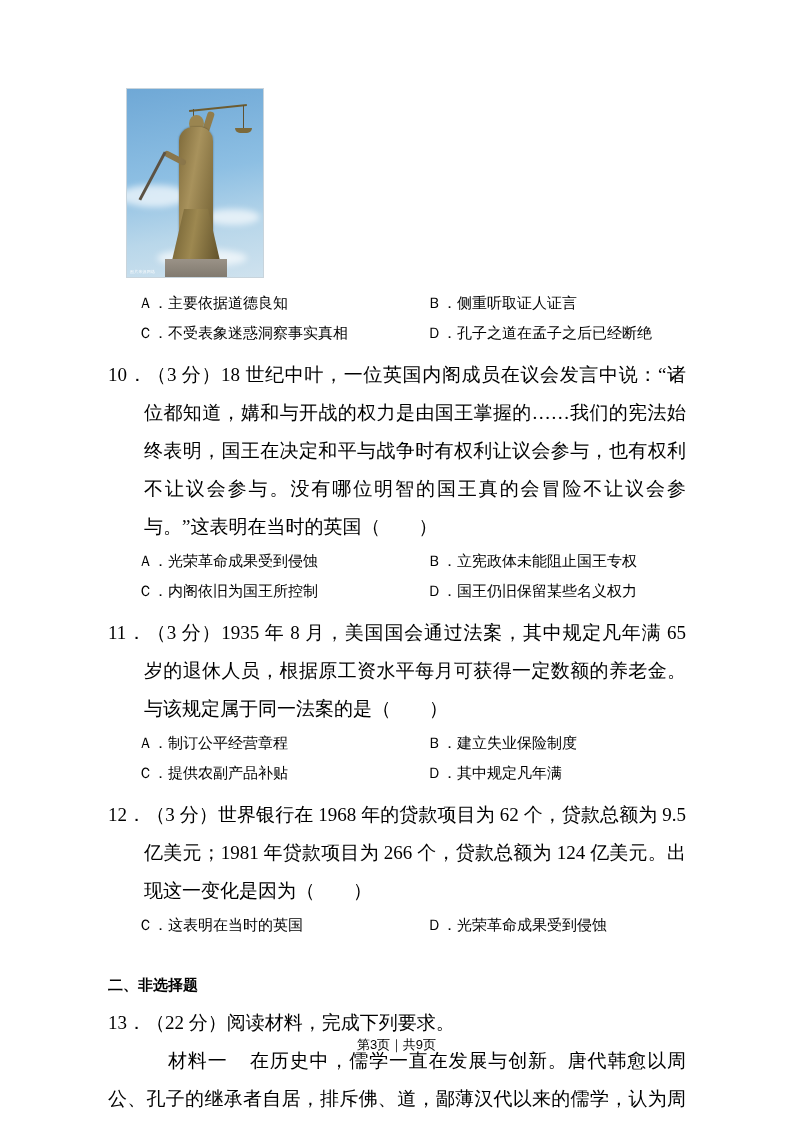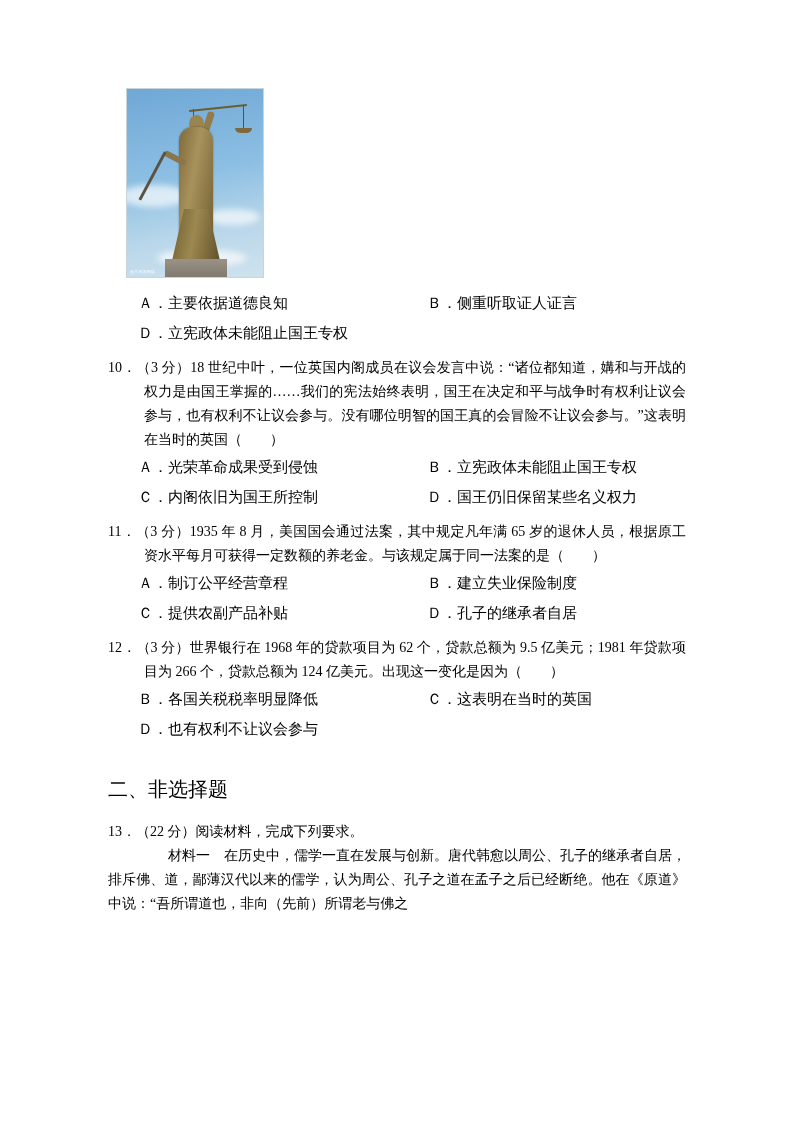--- a/index.html
+++ b/index.html
@@ -161,22 +161,22 @@
     bottom: 3px;
     font-size: 4px;
     color: rgba(255,255,255,0.85);
     font-family: "Liberation Sans", sans-serif;
     letter-spacing: 0.2px;
   }
 
   
   .q-block { margin-bottom: 2px; }
   .stem {
-    font-size: 14px;
-    line-height: 24px;
+    font-size: 19px;
+    line-height: 38px;
     text-indent: 0;
     text-align: justify;
   }
   .stem .hang {
     display: block;
     padding-left: 36px;
     text-indent: -36px;
   }
   .opts {
     display: flex;
@@ -186,25 +186,25 @@
   }
   .opt {
     width: 50%;
     box-sizing: border-box;
     padding-left: 30px;
     white-space: nowrap;
   }
   .spacer-sm { height: 6px; }
 
   .section-title {
-    font-size: 20px;
-    font-weight: normal;
+    font-size: 15px;
+    font-weight: bold;
     line-height: 30px;
     margin-top: 30px;
-    margin-bottom: 16px;
+    margin-bottom: 4px;
   }
   .para-indent2 {
     text-indent: 60px;
   }
 
   .footer {
     position: absolute;
     left: 0;
     top: 1036px;
     width: 793px;
@@ -238,21 +238,22 @@
       <div class="arm-side"></div>
       <div class="sword"></div>
       <div class="pedestal"></div>
       <div class="watermark">图片来源网络</div>
     </div>
 
     <div class="q-block">
       <div class="opts">
         <div class="opt">Ａ．主要依据道德良知</div>
         <div class="opt">Ｂ．侧重听取证人证言</div>
-        <div class="opt">Ｄ．立宪政体未能阻止国王专权</div>
+        <div class="opt">Ｃ．不受表象迷惑洞察事实真相</div>
+        <div class="opt">Ｄ．孔子之道在孟子之后已经断绝</div>
       </div>
     </div>
 
     <div class="spacer-sm"></div>
 
     <div class="q-block">
       <div class="stem">
         <span class="hang">10．（3 分）18 世纪中叶，一位英国内阁成员在议会发言中说：“诸位都知道，媾和与开战的权力是由国王掌握的……我们的宪法始终表明，国王在决定和平与战争时有权利让议会参与，也有权利不让议会参与。没有哪位明智的国王真的会冒险不让议会参与。”这表明在当时的英国（　　）</span>
       </div>
       <div class="opts">
@@ -266,44 +267,46 @@
     <div class="spacer-sm"></div>
 
     <div class="q-block">
       <div class="stem">
         <span class="hang">11．（3 分）1935 年 8 月，美国国会通过法案，其中规定凡年满 65 岁的退休人员，根据原工资水平每月可获得一定数额的养老金。与该规定属于同一法案的是（　　）</span>
       </div>
       <div class="opts">
         <div class="opt">Ａ．制订公平经营章程</div>
         <div class="opt">Ｂ．建立失业保险制度</div>
         <div class="opt">Ｃ．提供农副产品补贴</div>
-        <div class="opt">Ｄ．孔子的继承者自居</div>
+        <div class="opt">Ｄ．其中规定凡年满</div>
       </div>
     </div>
 
     <div class="spacer-sm"></div>
 
     <div class="q-block">
       <div class="stem">
         <span class="hang">12．（3 分）世界银行在 1968 年的贷款项目为 62 个，贷款总额为 9.5 亿美元；1981 年贷款项目为 266 个，贷款总额为 124 亿美元。出现这一变化是因为（　　）</span>
       </div>
       <div class="opts">
-        <div class="opt">Ｂ．各国关税税率明显降低</div>
         <div class="opt">Ｃ．这表明在当时的英国</div>
-        <div class="opt">Ｄ．也有权利不让议会参与</div>
+        <div class="opt">Ｄ．光荣革命成果受到侵蚀</div>
       </div>
     </div>
 
     <div class="section-title">二、非选择题</div>
 
     <div class="stem">
       <span>13．（22 分）阅读材料，完成下列要求。</span>
     </div>
 
     <div class="stem para-indent2">
       <span>材料一</span>
       <span>&nbsp;&nbsp;&nbsp;</span><span>在历史中，儒学一直在发展与创新。唐代韩愈以周公、孔子的继承者自居，排斥佛、道，鄙薄汉代以来的儒学，认为周公、孔子之道在孟子之后已经断绝。他在《原道》中说：“吾所谓道也，非向（先前）所谓老与佛之</span>
     </div>
 
   </div>
 
+  <div class="footer">
+    <span>第3页｜共9页</span>
+  </div>
 
 </div>
 
 </body></html>

